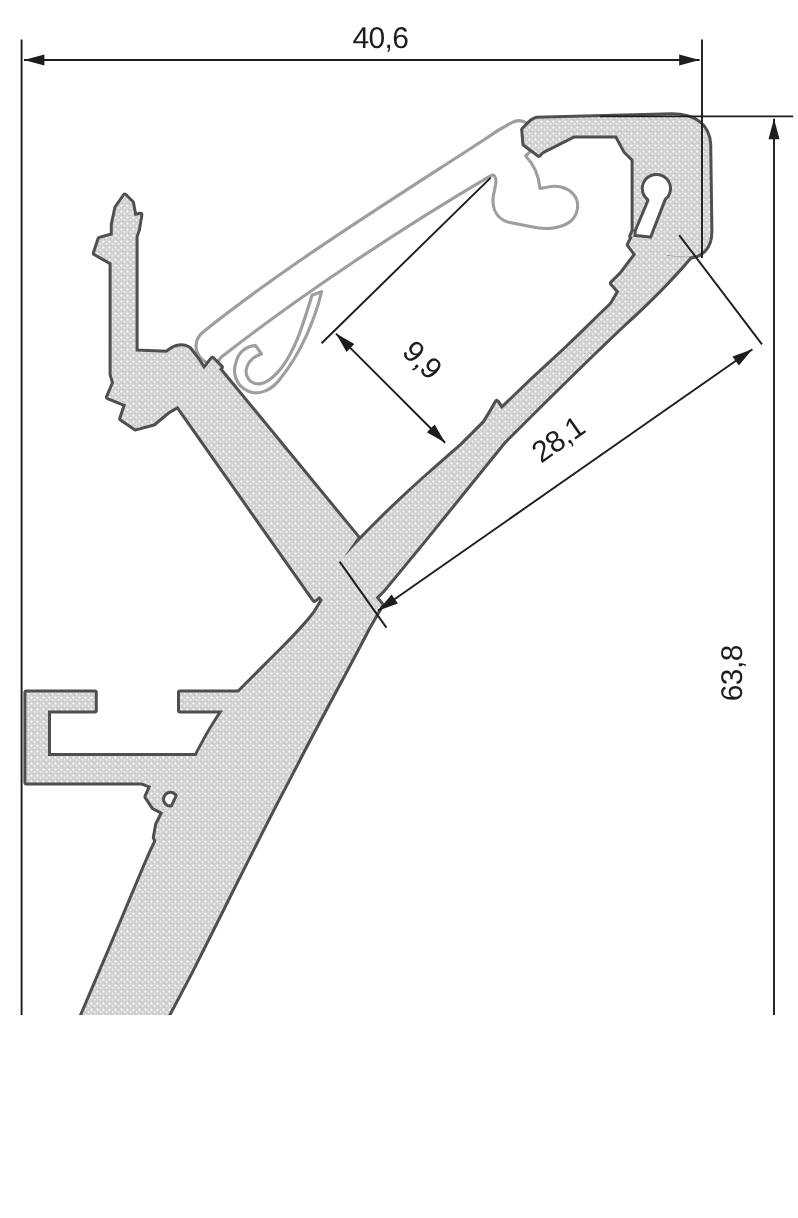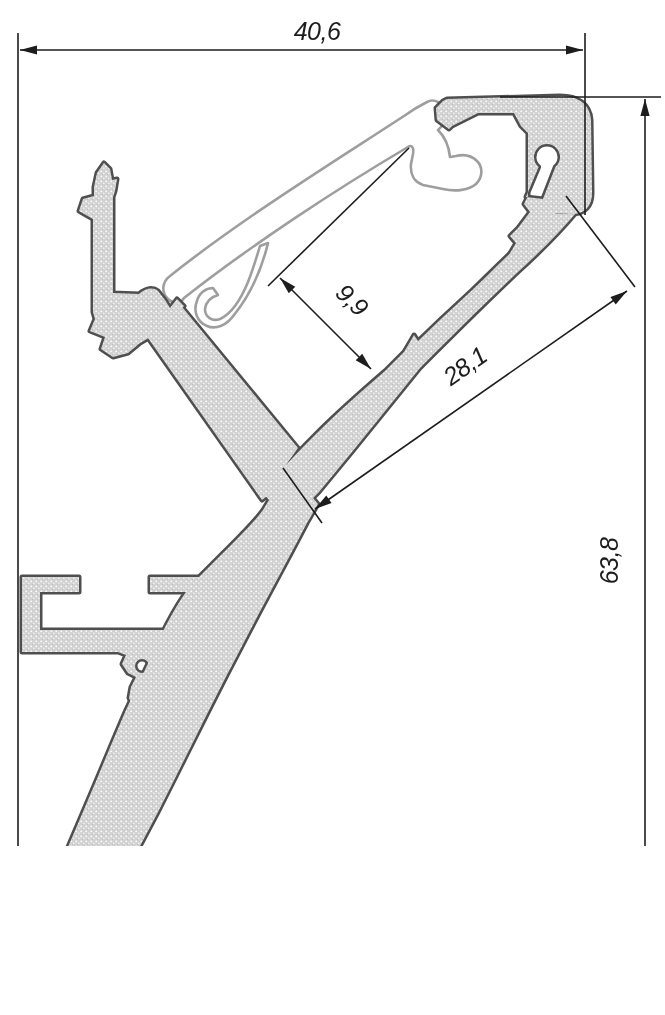--- a/index.html
+++ b/index.html
@@ -2,21 +2,20 @@
 <html><head>
 <meta charset="utf-8">
 <style>
   html,body{margin:0;padding:0;background:#ffffff;}
   .stage{
     position:relative;
     width:665px;height:846px;
     background:#ffffff;
     font-family:"Liberation Sans", sans-serif;
     overflow:hidden;
-    font-style:italic;
   }
   svg{display:block;}
   text.dim{
     fill:#1d1d1d;
     font-family:"Liberation Sans", sans-serif;
     font-size:25px;
     letter-spacing:-0.5px;
   }
 </style>
 </head>

